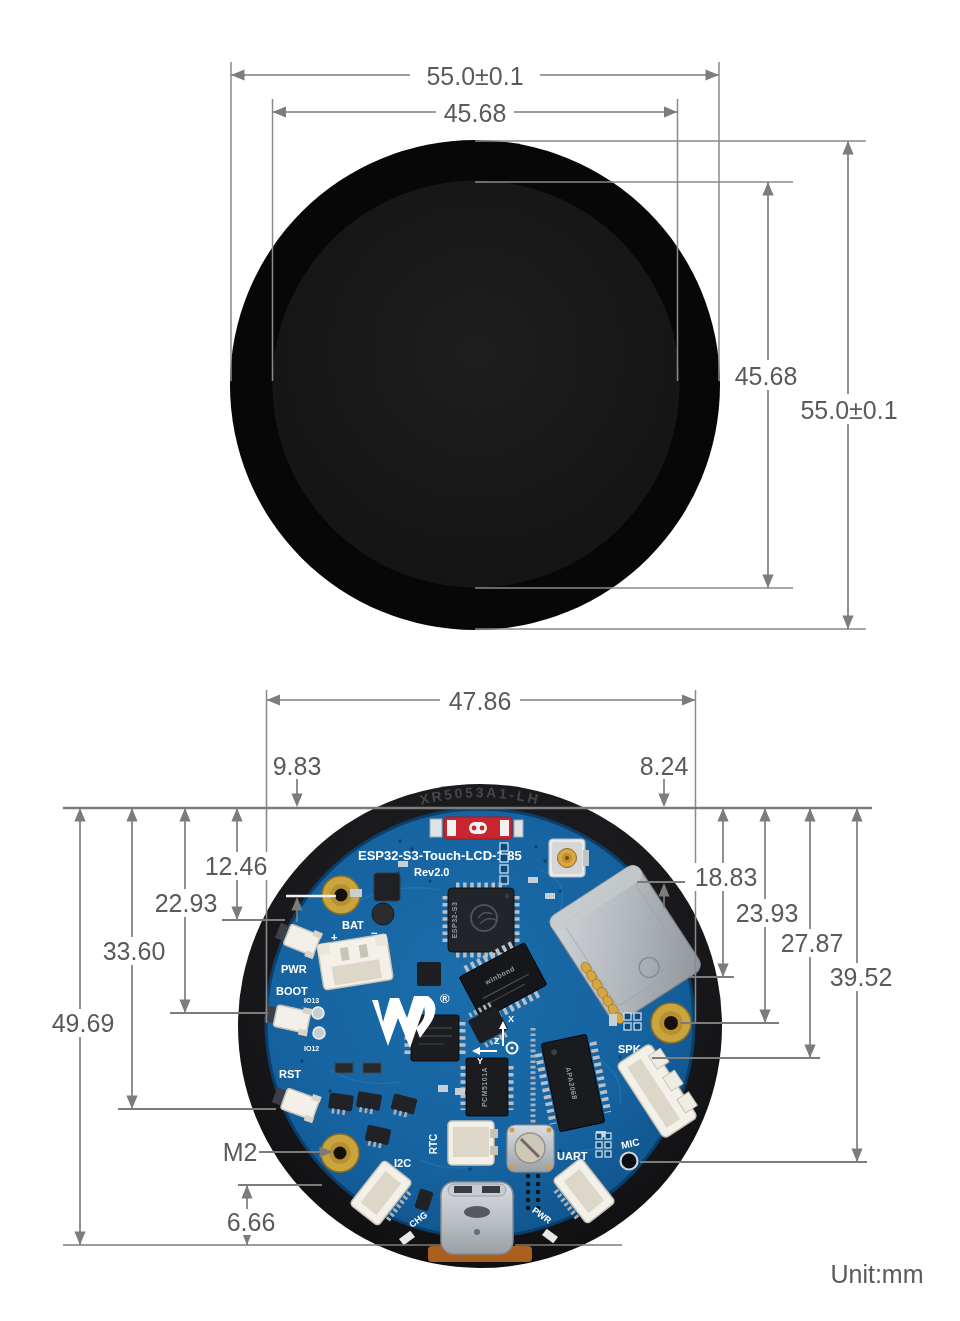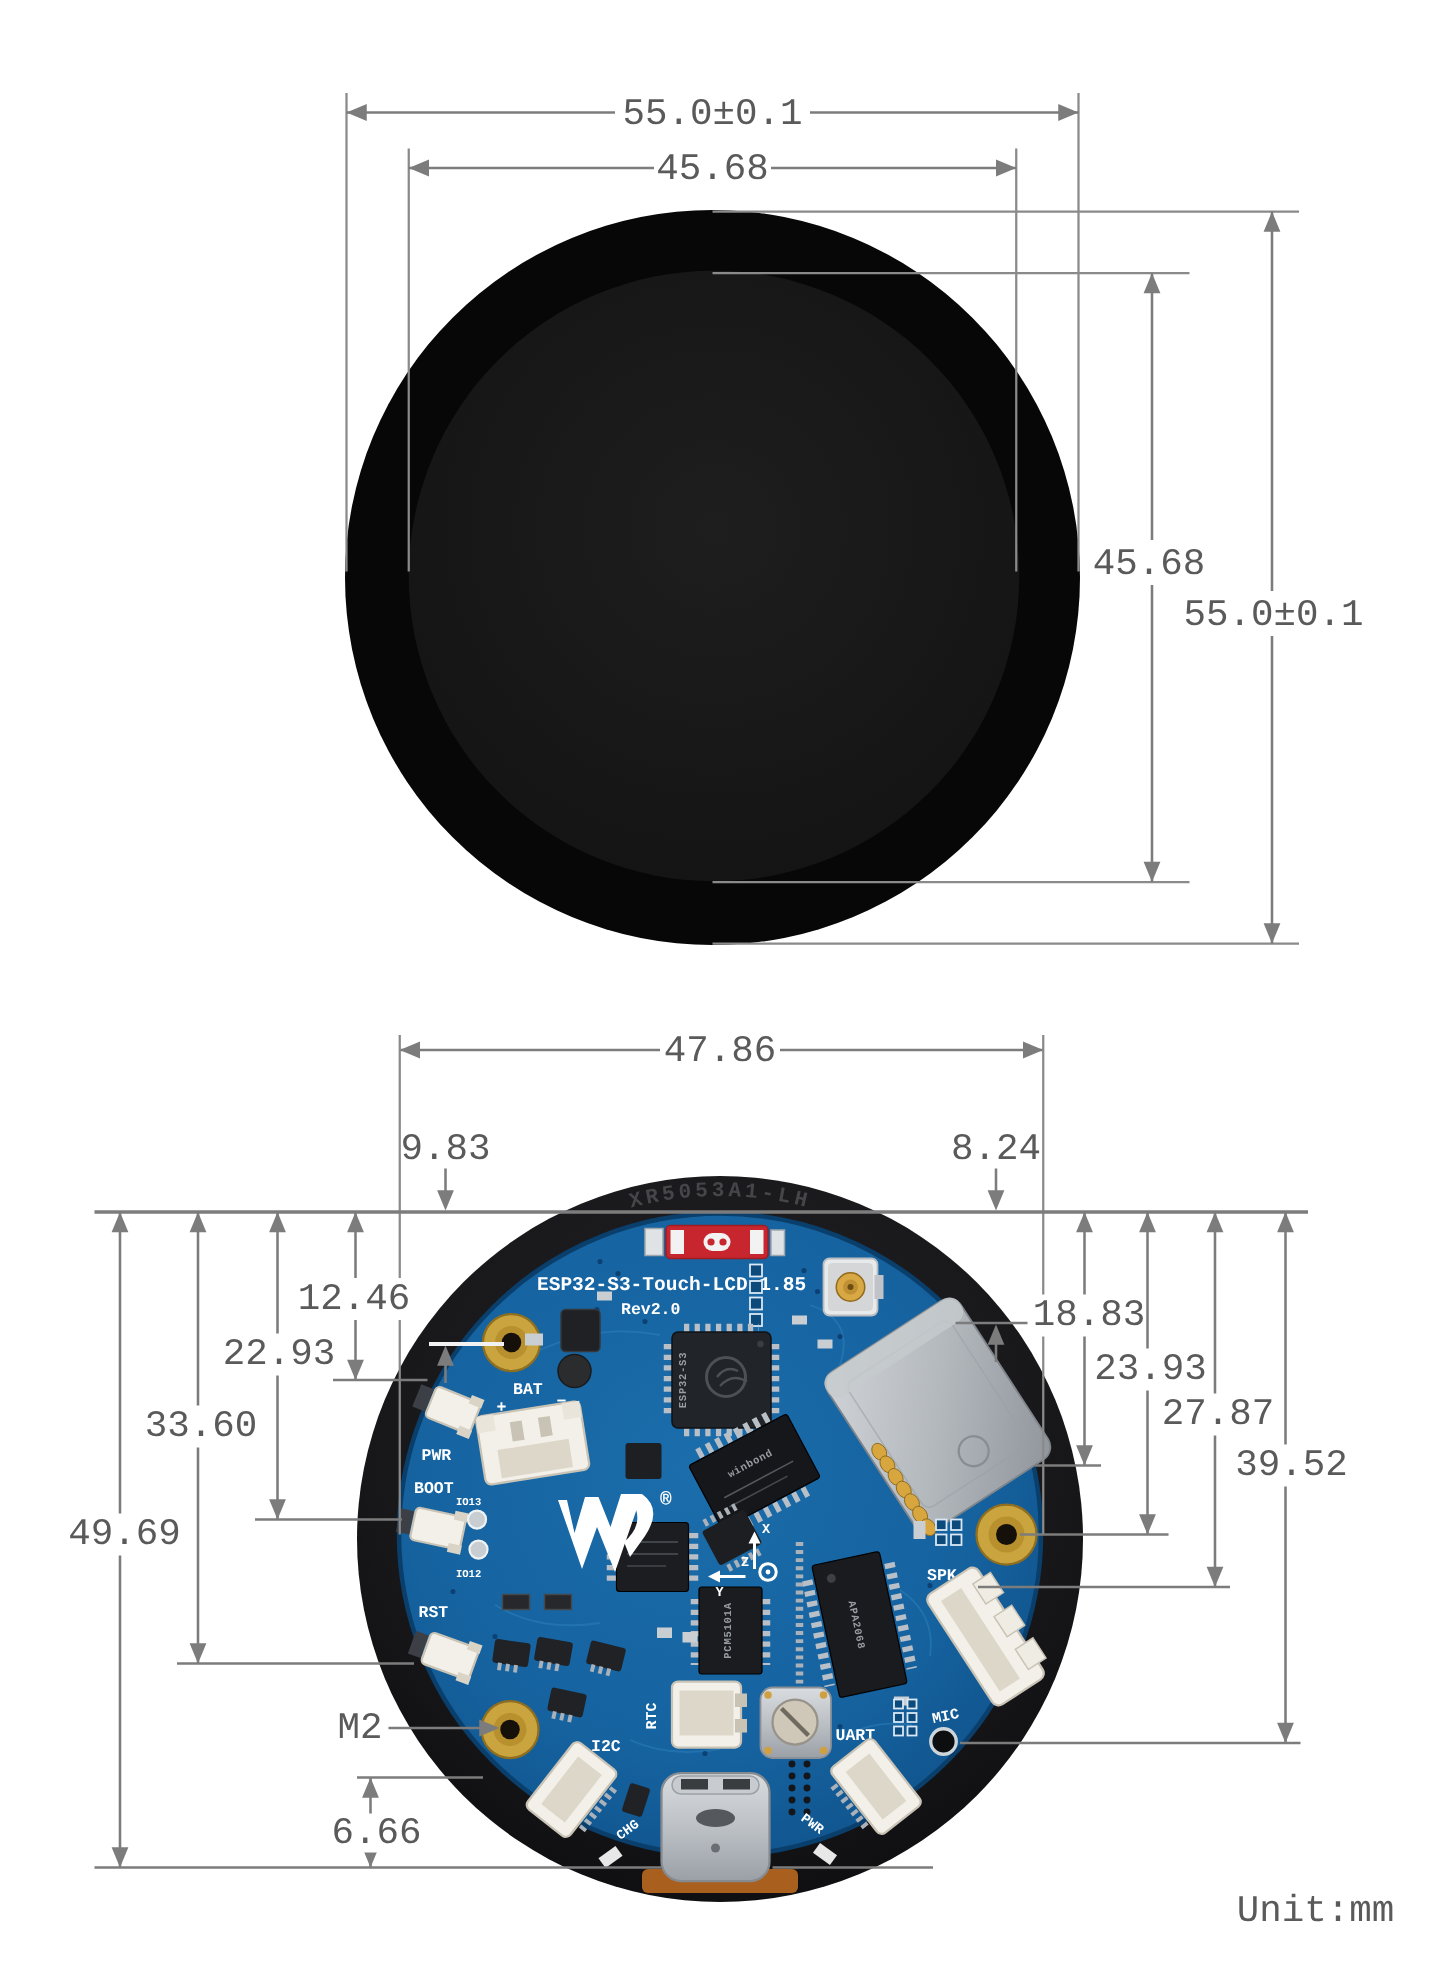--- a/index.html
+++ b/index.html
@@ -1,17 +1,17 @@
 <!DOCTYPE html>
 <html><head>
 <meta charset="utf-8">
 <style>
   html,body{margin:0;padding:0;background:#ffffff;}
   .canvas{position:relative;width:960px;height:1321px;background:#ffffff;overflow:hidden;
-          font-family:Liberation Mono, monospace;}
+          font-family:Liberation Sans, sans-serif;}
   svg{display:block;}
   .dimline{stroke:#7c7c7c;stroke-width:1.7;fill:none;}
   .dimthick{stroke:#7c7c7c;stroke-width:2.4;fill:none;}
   .extline{stroke:#8a8a8a;stroke-width:1.5;fill:none;}
   .leader{stroke:#7c7c7c;stroke-width:1.8;fill:none;}
   .whiteleader{stroke:#f2f2f2;stroke-width:2.6;fill:none;}
   .dimtext{fill:#5a5a5a;font-size:25px;font-weight:400;}
   .dimtext-mid{text-anchor:middle;dominant-baseline:central;}
   .txtbg{fill:#ffffff;}
   .silk{fill:#ffffff;font-weight:bold;}

